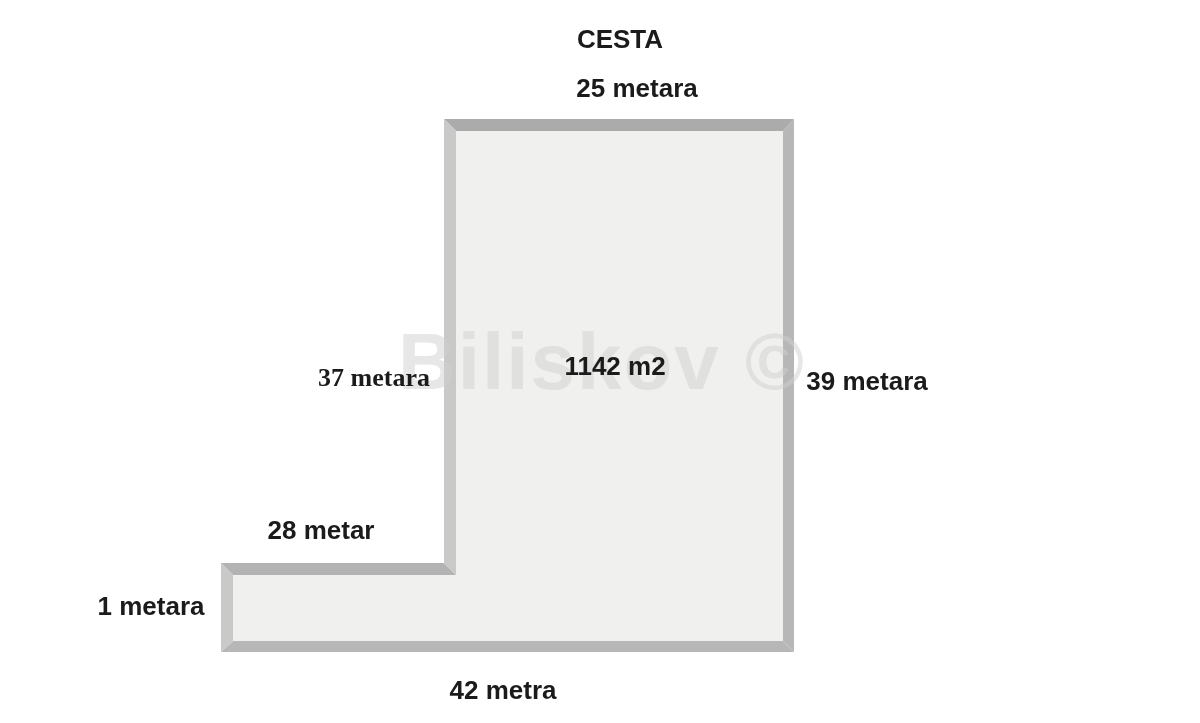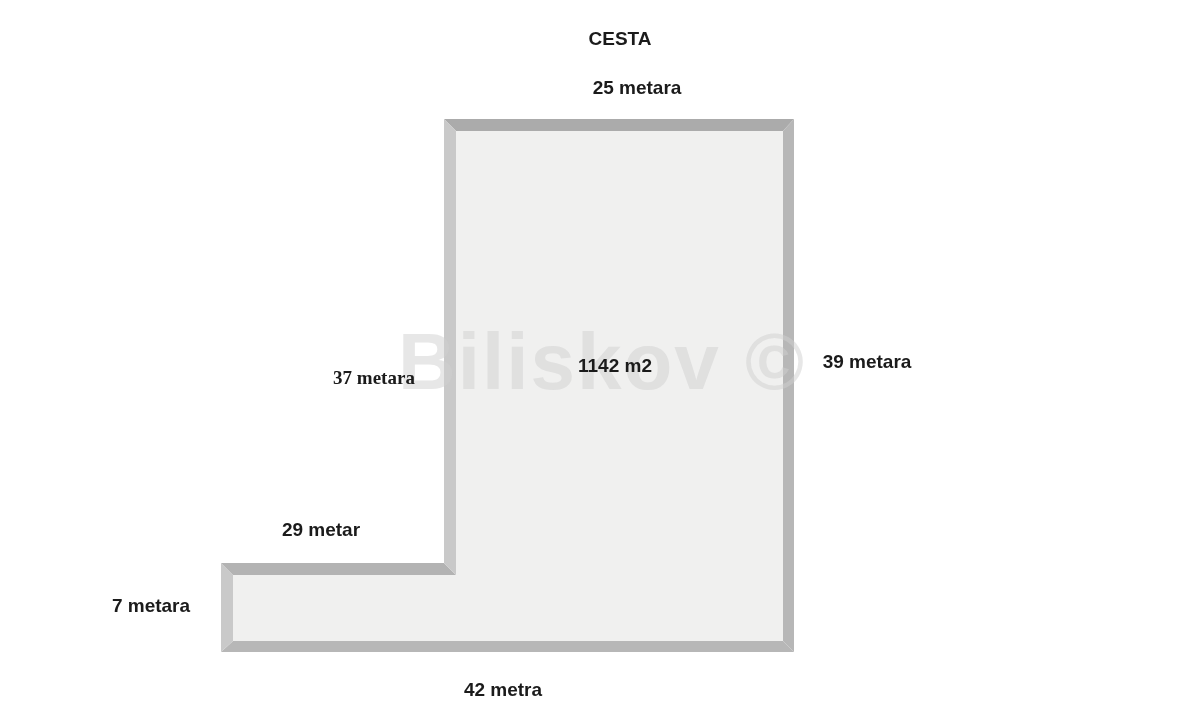--- a/index.html
+++ b/index.html
@@ -19,21 +19,21 @@
     position: absolute;
     left: 0;
     top: 0;
     width: 1200px;
     height: 723px;
   }
   .dim-label {
     position: absolute;
     transform: translate(-50%, -50%);
     font-weight: 700;
-    font-size: 19px;
+    font-size: 26px;
     color: #1b1b1b;
     white-space: nowrap;
     letter-spacing: 0px;
   }
   .watermark {
     position: absolute;
     left: 602px;
     top: 362px;
     transform: translate(-50%, -50%);
     font-size: 80px;
@@ -41,21 +41,21 @@
     letter-spacing: 2px;
     color: rgba(207, 207, 207, 0.50);
     white-space: nowrap;
     pointer-events: none;
   }
   
   .pos-road        { left: 620px; top: 39px;  }
   .pos-top         { left: 637px; top: 88px;  }
   .pos-left-upper  { left: 374px; top: 378px; font-family: Liberation Serif, serif; }
   .pos-area        { left: 615px; top: 366px; }
-  .pos-right       { left: 867px; top: 362px; text-align: right; }
+  .pos-right       { left: 867px; top: 381px; text-align: right; }
   .pos-step        { left: 321px; top: 530px; }
   .pos-left-lower  { left: 151px; top: 606px; }
   .pos-bottom      { left: 503px; top: 690px; }
 </style>
 </head>
 <body>
 
 <div class="stage">
 
   <svg class="parcel-svg" viewBox="0 0 1200 723" xmlns="http://www.w3.org/2000/svg">
@@ -75,19 +75,19 @@
   <div class="dim-label pos-road">CESTA</div>
 
   <div class="dim-label pos-top">25 metara</div>
 
   <div class="dim-label pos-left-upper">37 metara</div>
 
   <div class="dim-label pos-area">1142 m2</div>
 
   <div class="dim-label pos-right">39 metara</div>
 
-  <div class="dim-label pos-step">29 metar</div>
+  <div class="dim-label pos-step">28 metar</div>
 
-  <div class="dim-label pos-left-lower">7 metara</div>
+  <div class="dim-label pos-left-lower">1 metara</div>
 
   <div class="dim-label pos-bottom">42 metra</div>
 
 </div>
 
 </body></html>

